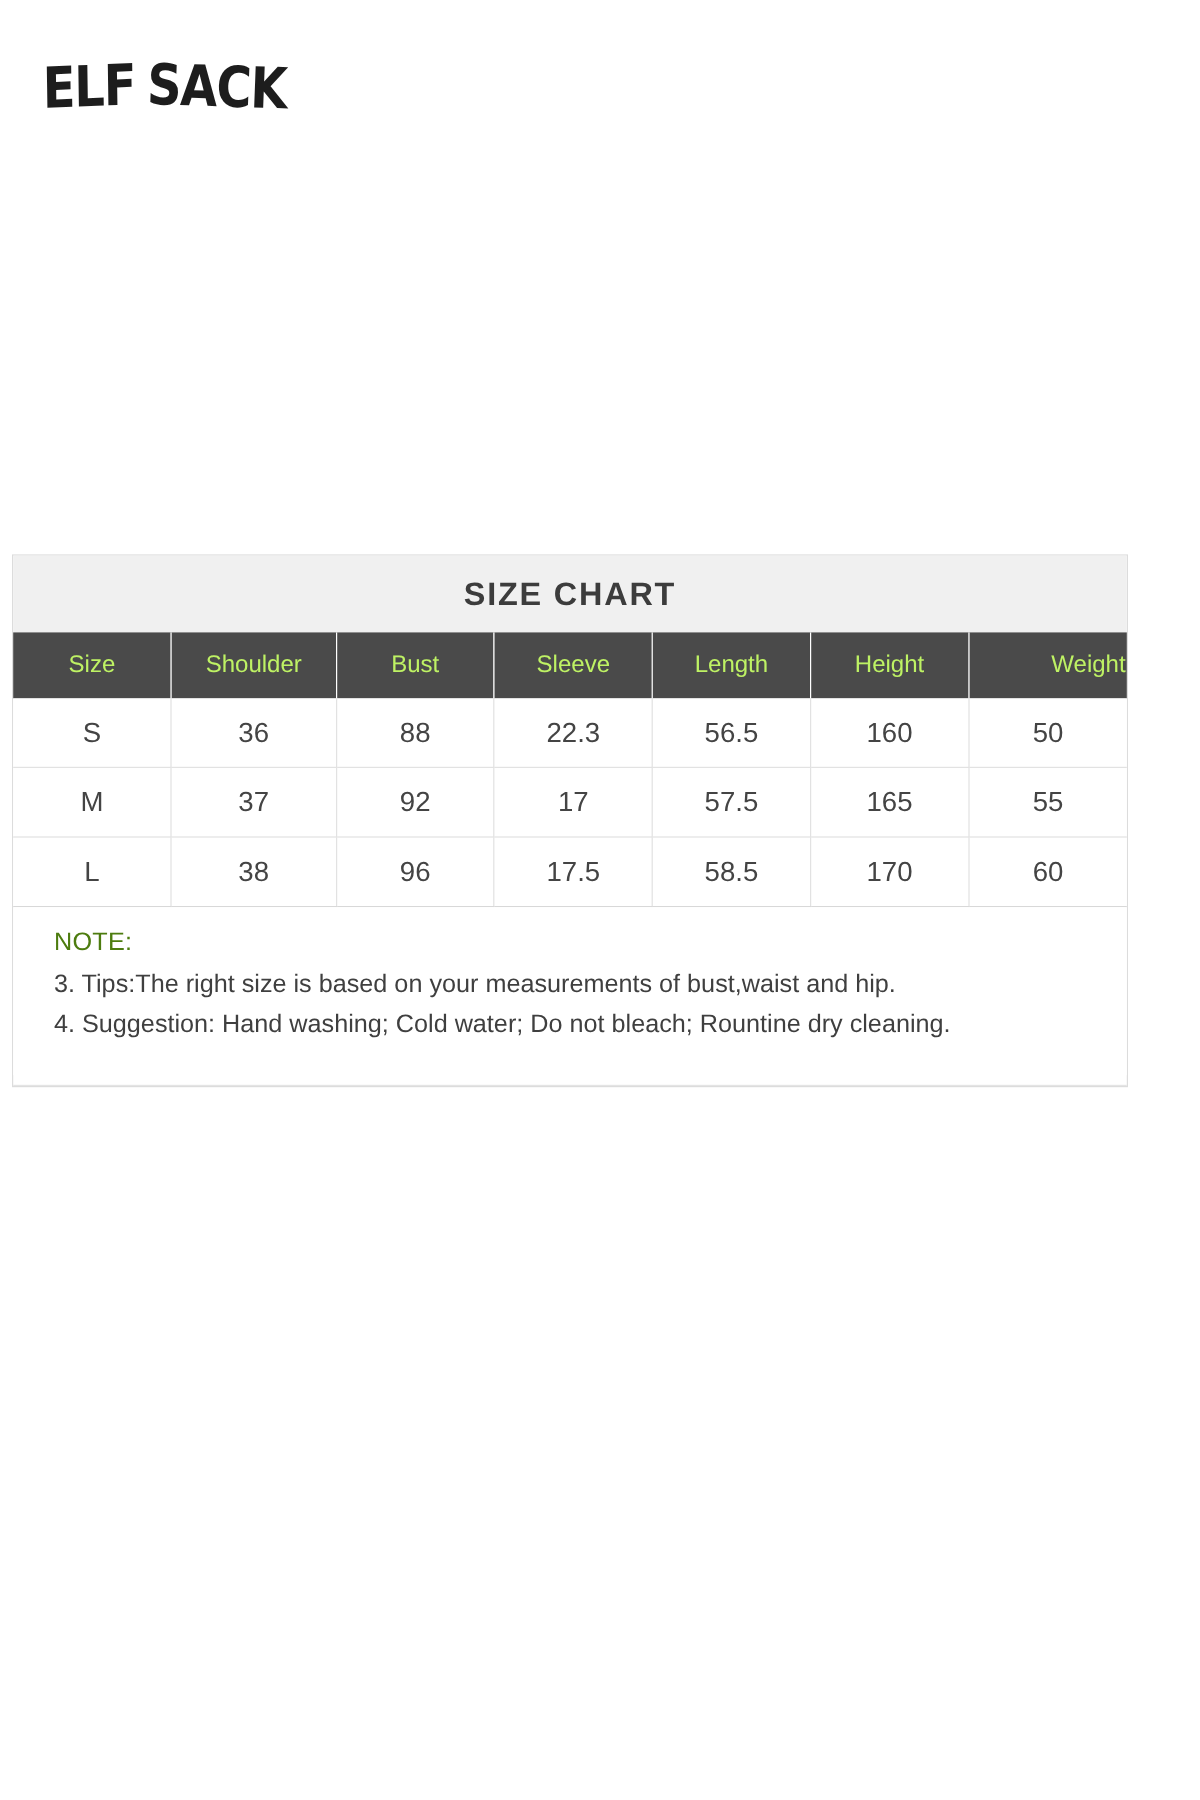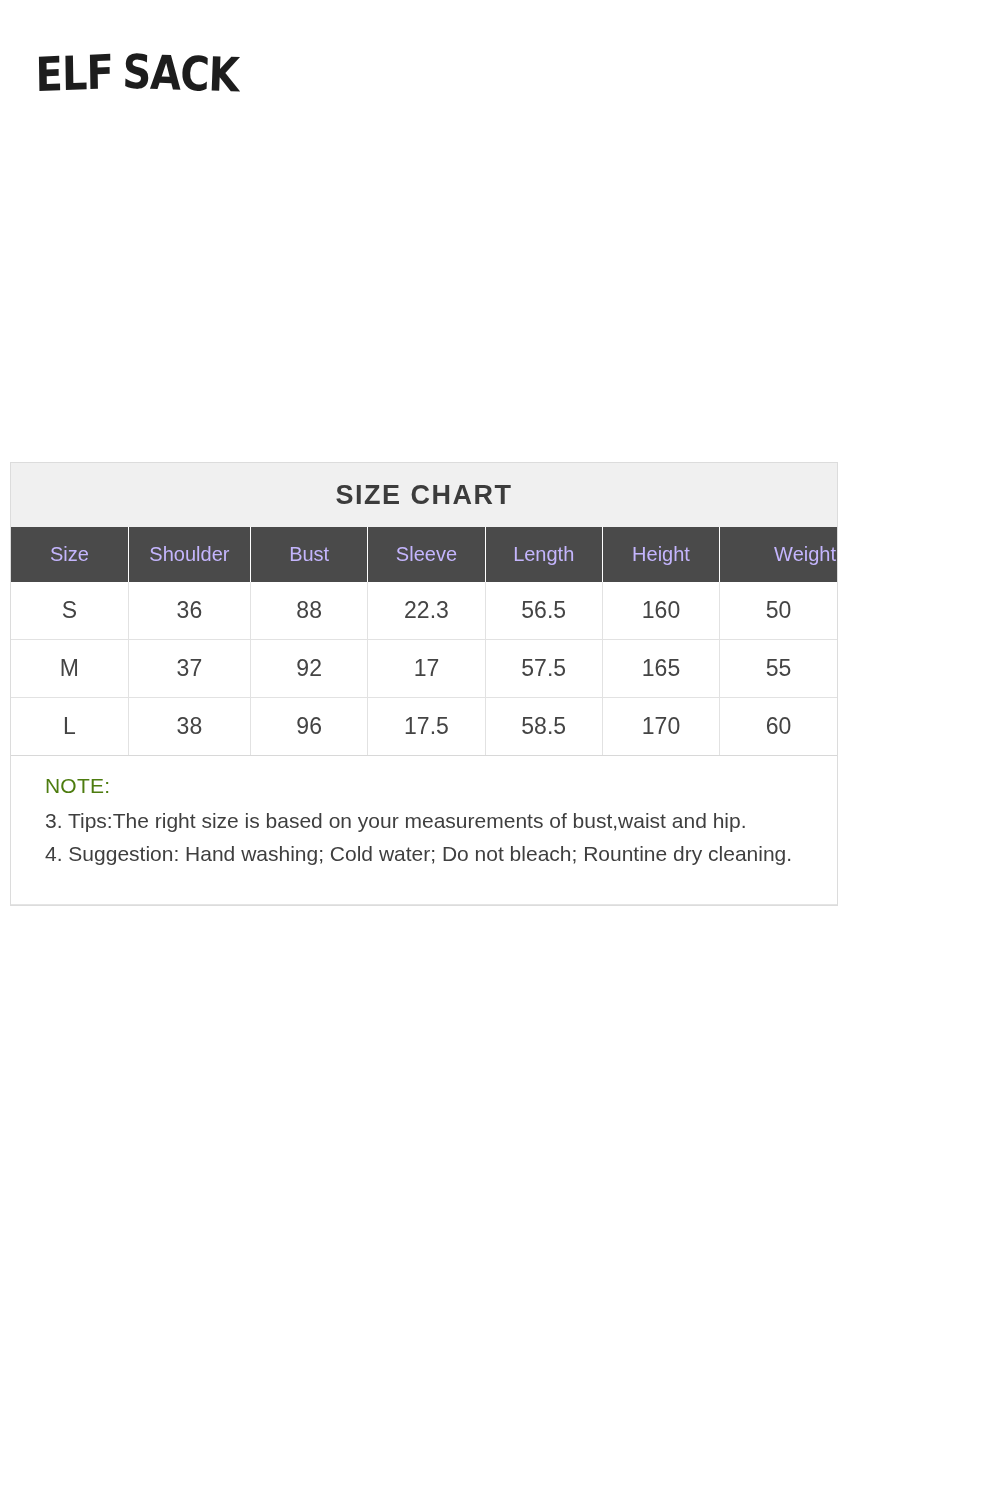--- a/index.html
+++ b/index.html
@@ -31,21 +31,21 @@
     white-space: nowrap;
   }
   .brand .b1 { display: inline-block; transform: rotate(-2deg); }
   .brand .b2 { display: inline-block; transform: rotate(1.5deg); margin-left: 10px; }
 
   
   .chart-wrap {
     position: absolute;
     left: 10px;
     top: 462px;
-    width: 828px;
+    width: 930px;
     border: 1px solid #dcdcdc;
     box-sizing: border-box;
     background: #ffffff;
   }
 
   .chart-title {
     background: #f0f0f0;
     text-align: center;
     font-size: 27px;
     font-weight: 700;
@@ -55,21 +55,21 @@
     font-family: "Liberation Sans", sans-serif;
   }
 
   table.size-table {
     width: 100%;
     border-collapse: collapse;
     table-layout: fixed;
   }
   table.size-table th {
     background: #4a4a4a;
-    color: #c4b5fd;
+    color: #bef264;
     font-weight: 400;
     font-size: 20px;
     height: 53px;
     border-right: 1px solid #ffffff;
     text-align: center;
     vertical-align: middle;
   }
   table.size-table th:last-child { border-right: none; text-align: right; }
 
   table.size-table td {

